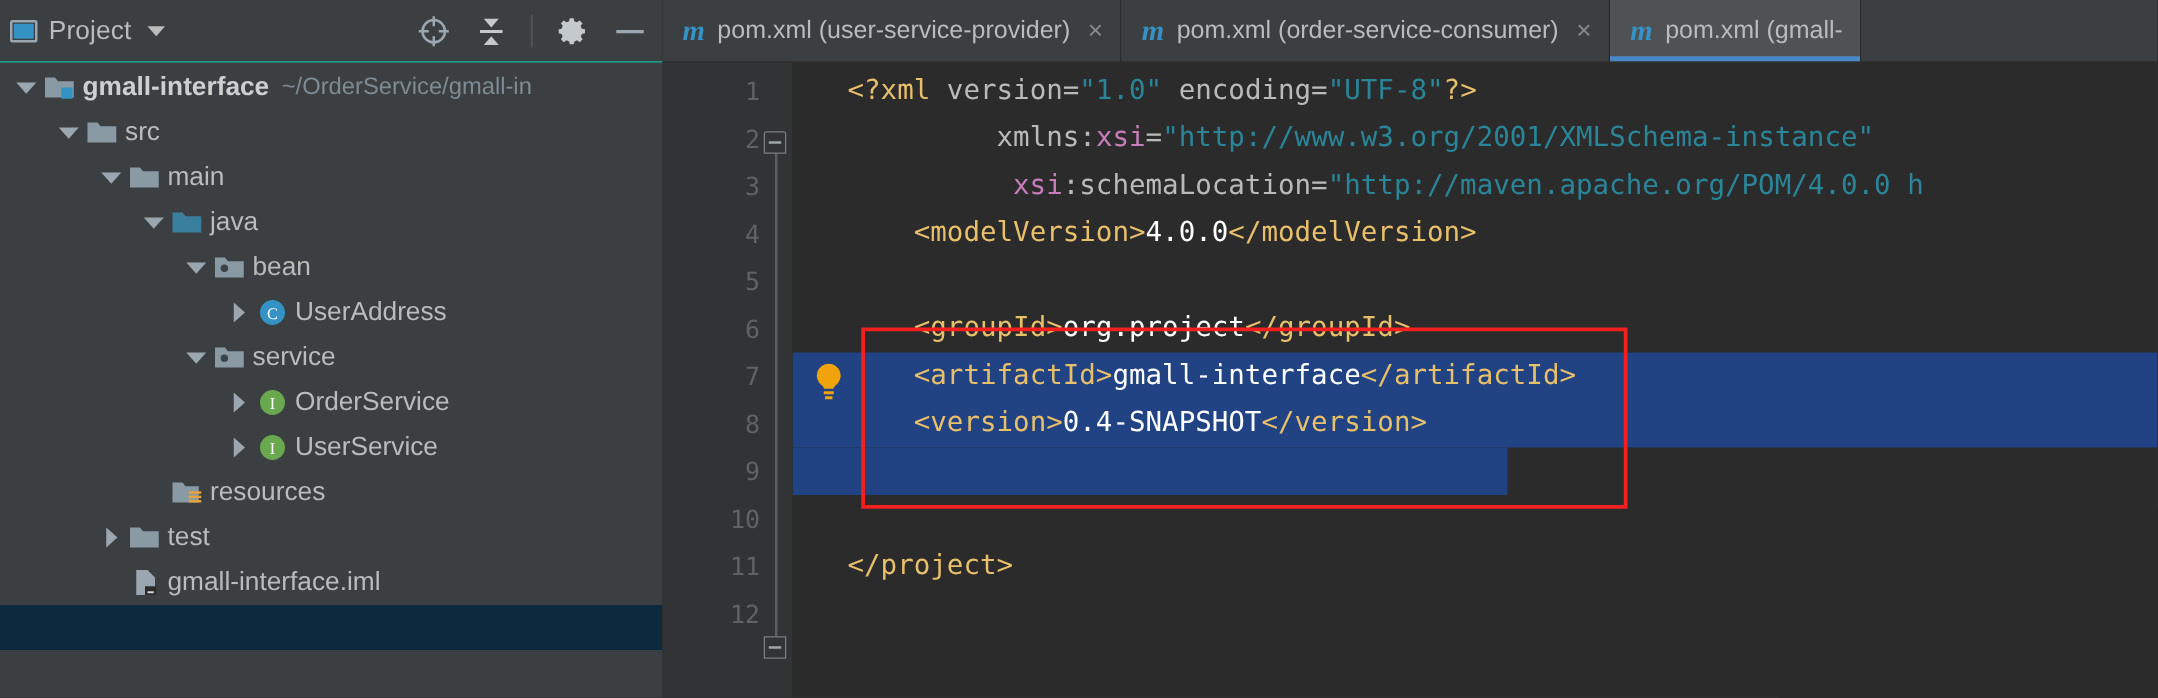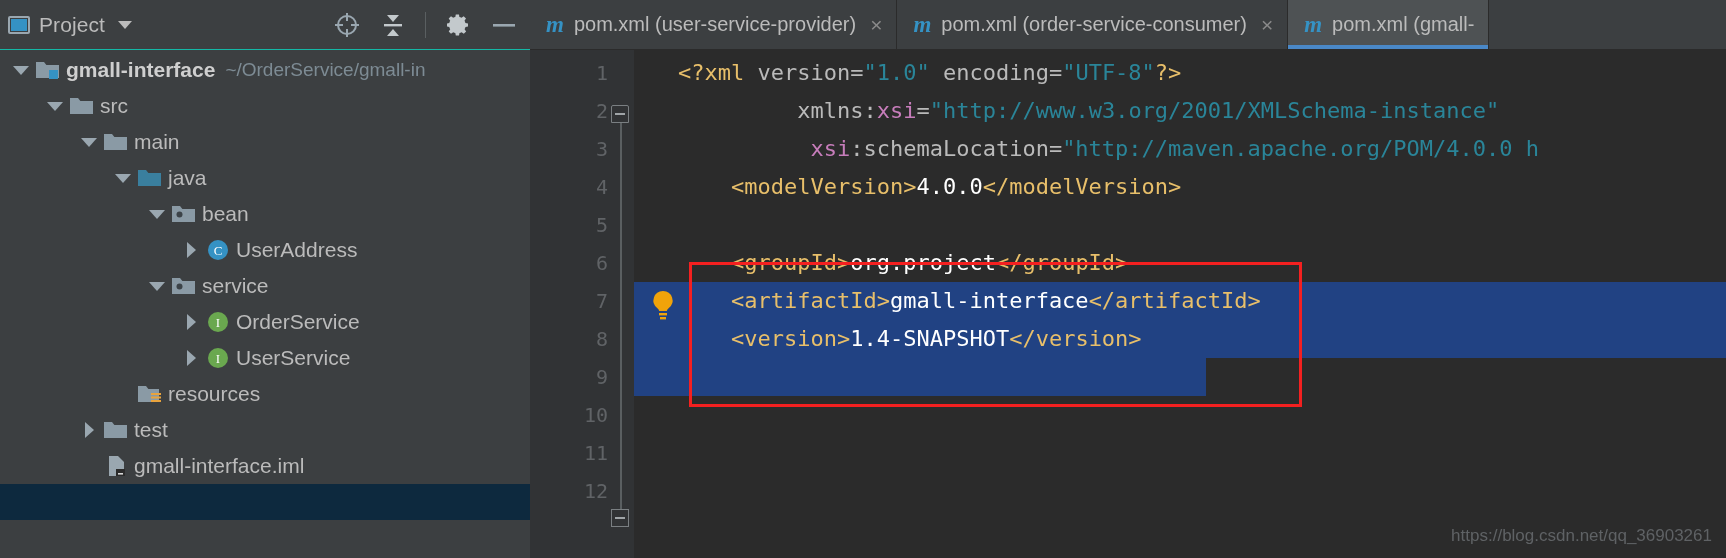--- a/index.html
+++ b/index.html
@@ -397,31 +397,31 @@
         <div class="sel-bg" style="left:0;top:232px;width:100%;height:38px;"></div>
         <div class="sel-bg" style="left:0;top:270px;width:100%;height:38px;"></div>
         <div class="sel-bg" style="left:0;top:308px;width:572px;height:38px;"></div>
       <div class="code-line"><span class="tag">&lt;?xml </span><span class="attr">version=</span><span class="val">"1.0"</span><span class="attr"> encoding=</span><span class="val">"UTF-8"</span><span class="tag">?&gt;</span></div>
           <div class="code-line"><span class="txt">         </span><span class="attr">xmlns:</span><span class="ns">xsi</span><span class="attr">=</span><span class="val">"http://www.w3.org/2001/XMLSchema-instance"</span></div>
           <div class="code-line"><span class="txt">          </span><span class="ns">xsi</span><span class="attr">:schemaLocation=</span><span class="val">"http://maven.apache.org/POM/4.0.0 h</span></div>
           <div class="code-line"><span class="txt">    </span><span class="tag">&lt;modelVersion&gt;</span><span class="txt">4.0.0</span><span class="tag">&lt;/modelVersion&gt;</span></div>
           <div class="code-line">&nbsp;</div>
           <div class="code-line"><span class="txt">    </span><span class="tag">&lt;groupId&gt;</span><span class="txt">org.project</span><span class="tag">&lt;/groupId&gt;</span></div>
           <div class="code-line"><span class="txt">    </span><span class="tag">&lt;artifactId&gt;</span><span class="txt">gmall-interface</span><span class="tag">&lt;/artifactId&gt;</span></div>
-          <div class="code-line"><span class="txt">    </span><span class="tag">&lt;version&gt;</span><span class="txt">1.4-SNAPSHOT</span><span class="tag">&lt;/version&gt;</span></div>
+          <div class="code-line"><span class="txt">    </span><span class="tag">&lt;version&gt;</span><span class="txt">0.4-SNAPSHOT</span><span class="tag">&lt;/version&gt;</span></div>
           <div class="code-line">&nbsp;</div>
           <div class="code-line">&nbsp;</div>
+          <div class="code-line"><span class="tag">&lt;/project&gt;</span></div>
         </div>
 
       <div class="bulb" style="left:118px; top:240px;">
         <svg width="30" height="34" viewBox="0 0 30 34">
           <path fill="#f0a30a" d="M15 1a9.5 9.5 0 0 0-5.6 17.2c1 .8 1.6 1.8 1.8 2.8h7.6c.2-1 .8-2 1.8-2.8A9.5 9.5 0 0 0 15 1z"></path>
           <rect x="11" y="23" width="8" height="2.4" fill="#f0a30a"></rect>
           <rect x="12" y="27" width="6" height="2.4" fill="#f0a30a"></rect>
         </svg>
       </div>
 
       <div class="redbox" style="left:159px; top:212px; width:613px; height:145px;"></div>
 
-      <div class="watermark">https://blog.csdn.net/qq_36903261</div>
     </div>
   </div>
 </div>
 
 </body></html>

